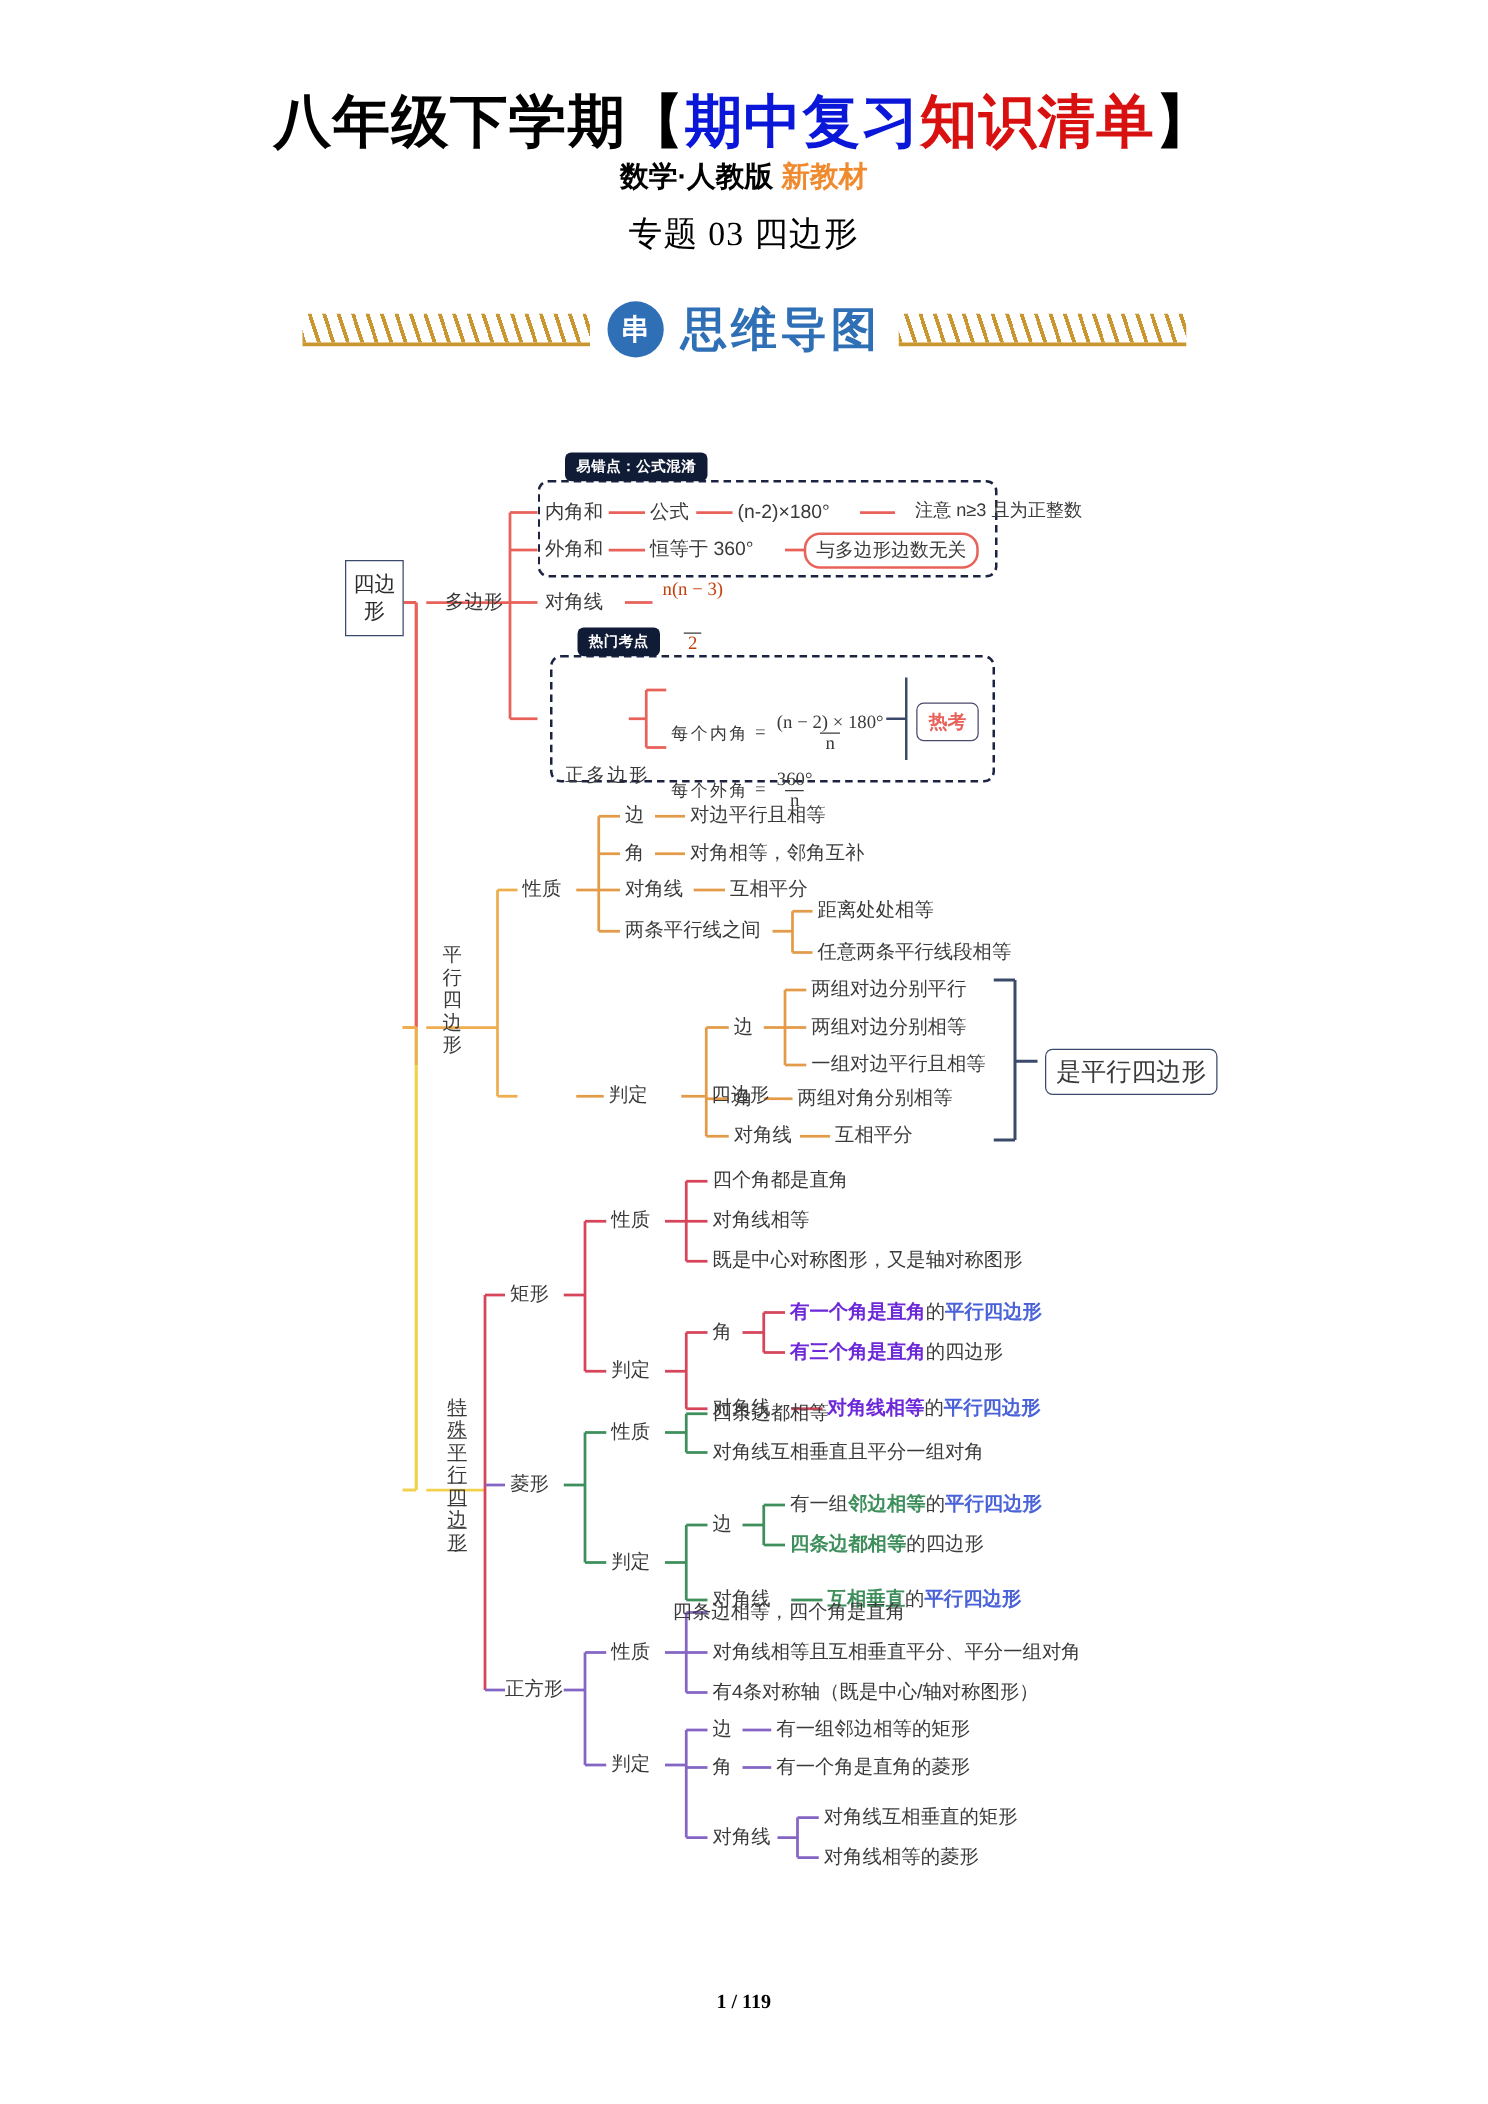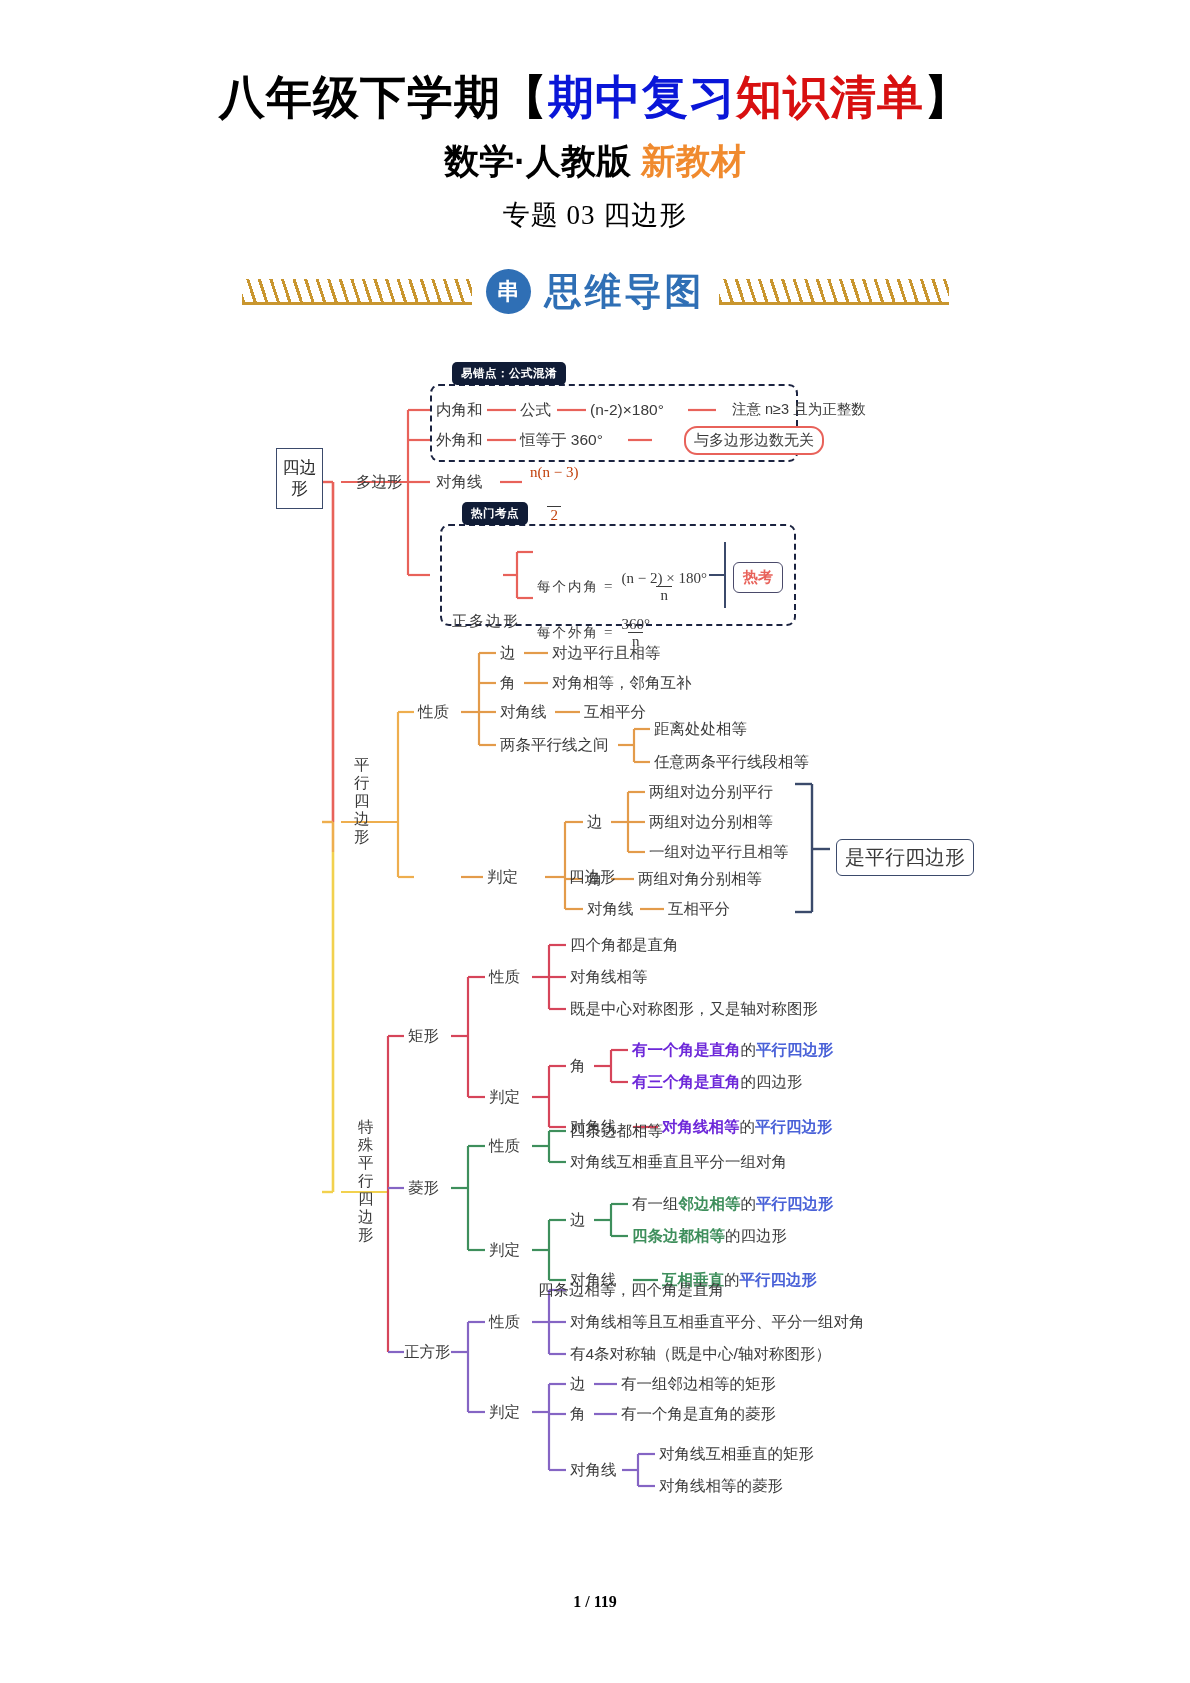--- a/index.html
+++ b/index.html
@@ -14,21 +14,21 @@
 
   
   .title-wrap { text-align:center; padding-top:72px; }
   .title-line1 {
     font-size:46px; font-weight:bold; letter-spacing:1px;
     line-height:1.12; color:#000;
   }
   .title-line1 .blue { color:#0a16d8; }
   .title-line1 .red  { color:#d81010; }
   .title-line2 {
-    font-size:35px; font-weight:bold; margin-top:14px; color:#000;
+    font-size:23px; font-weight:bold; margin-top:2px; color:#000;
   }
   .title-line2 .orange { color:#f08a2e; }
   .title-line3 {
     font-family:"Liberation Serif","DejaVu Serif",serif;
     font-size:27px; margin-top:12px; color:#000; letter-spacing:1px;
   }
 
   
   .banner { margin-top:34px; display:flex; align-items:center; justify-content:center; gap:14px; }
   .hatch {
@@ -288,21 +288,21 @@
   <div class="dashed-box" style="left:430px; top:32px; width:368px; height:78px;"></div>
   <div class="tag-chip" style="left:452px; top:10px;">易错点：公式混淆</div>
 
   <div class="lbl c-dark" style="left:436px; top:50px;">内角和</div>
   <div class="lbl c-dark" style="left:520px; top:50px;">公式</div>
   <div class="lbl c-dark" style="left:590px; top:50px;">(n-2)×180°</div>
   <div class="lbl c-dark" style="left:720px; top:50px; font-size:14.5px;margin-left:12px;">注意 n≥3 且为正整数</div>
 
   <div class="lbl c-dark" style="left:436px; top:80px;">外角和</div>
   <div class="lbl c-dark" style="left:520px; top:80px;">恒等于 360°</div>
-  <div class="pill" style="left:684px; top:74px;">与多边形边数无关</div>
+  <div class="pill" style="left:643px; top:74px;">与多边形边数无关</div>
 
   <div class="lbl c-dark" style="left:436px; top:122px;">对角线</div>
   <div class="frac" style="left:527px; top:112px;">
     <span class="num">n(n − 3)</span>
     <span class="den">2</span>
   </div>
 
   <div class="dashed-box" style="left:440px; top:172px; width:356px; height:102px;"></div>
   <div class="tag-chip" style="left:462px; top:150px;">热门考点</div>
 
@@ -354,21 +354,21 @@
   <div class="lbl c-dark" style="left:649px; top:492px;">一组对边平行且相等</div>
 
   <div class="lbl c-dark" style="left:587px; top:519px;">角</div>
   <div class="lbl c-dark" style="left:638px; top:519px;">两组对角分别相等</div>
 
   <div class="lbl c-dark" style="left:587px; top:549px;">对角线</div>
   <div class="lbl c-dark" style="left:668px; top:549px;">互相平分</div>
 
   <div class="pill-plain" style="left:836px; top:487px;">是平行四边形</div>
 
-  <div class="lbl v" style="left:356px; top:766px;">特殊平行四边形</div>
+  <div class="lbl v" style="left:356px; top:766px;text-decoration:underline;">特殊平行四边形</div>
 
   <div class="lbl c-dark" style="left:408px; top:676px;">矩形</div>
   <div class="lbl c-dark" style="left:489px; top:617px;">性质</div>
   <div class="lbl c-dark" style="left:570px; top:585px;">四个角都是直角</div>
   <div class="lbl c-dark" style="left:570px; top:617px;">对角线相等</div>
   <div class="lbl c-dark" style="left:570px; top:649px;">既是中心对称图形，又是轴对称图形</div>
 
   <div class="lbl c-dark" style="left:489px; top:737px;">判定</div>
   <div class="lbl c-dark" style="left:570px; top:706px;">角</div>
 

